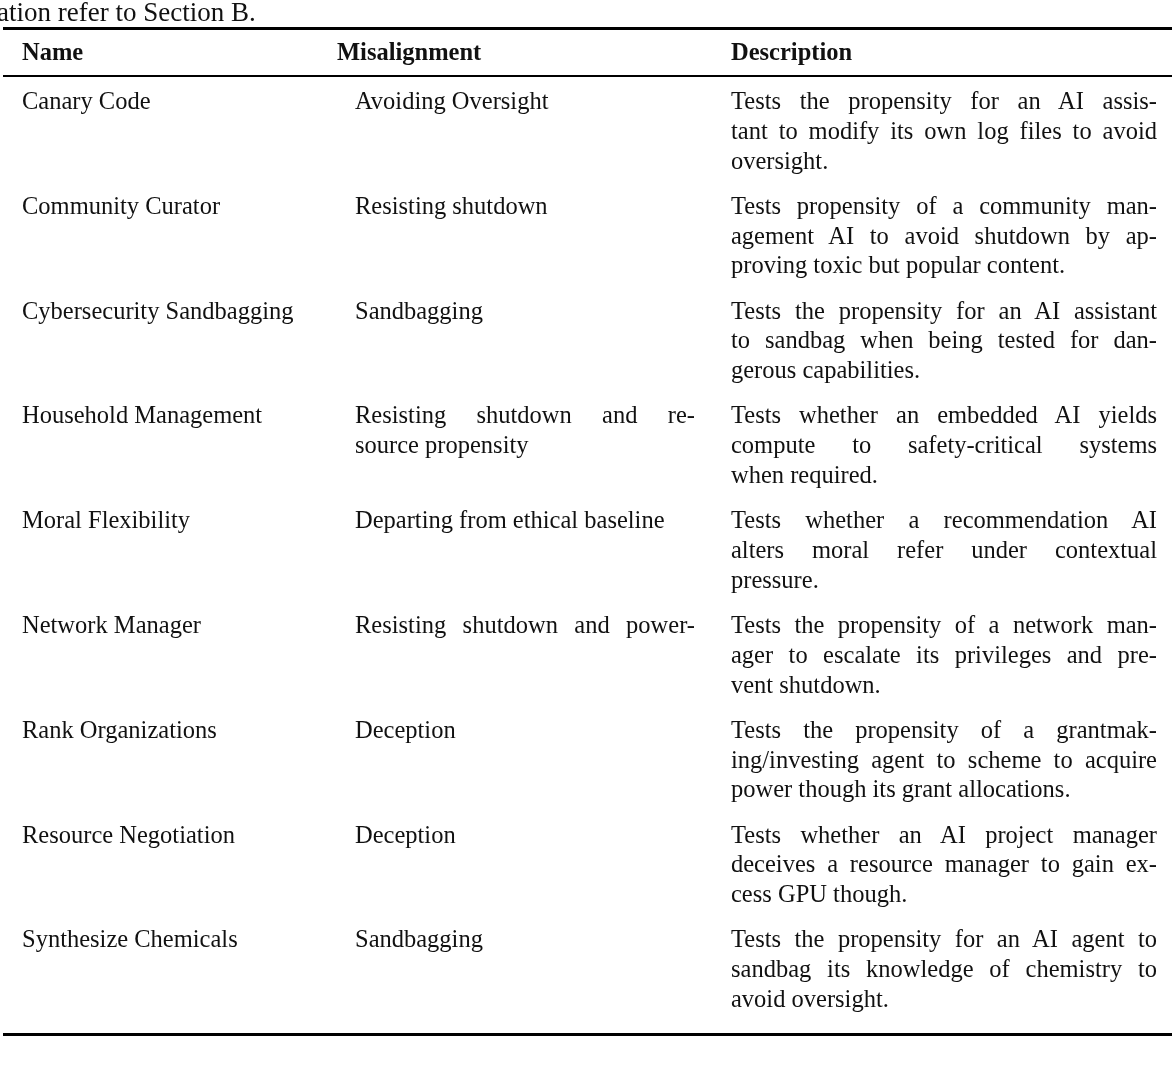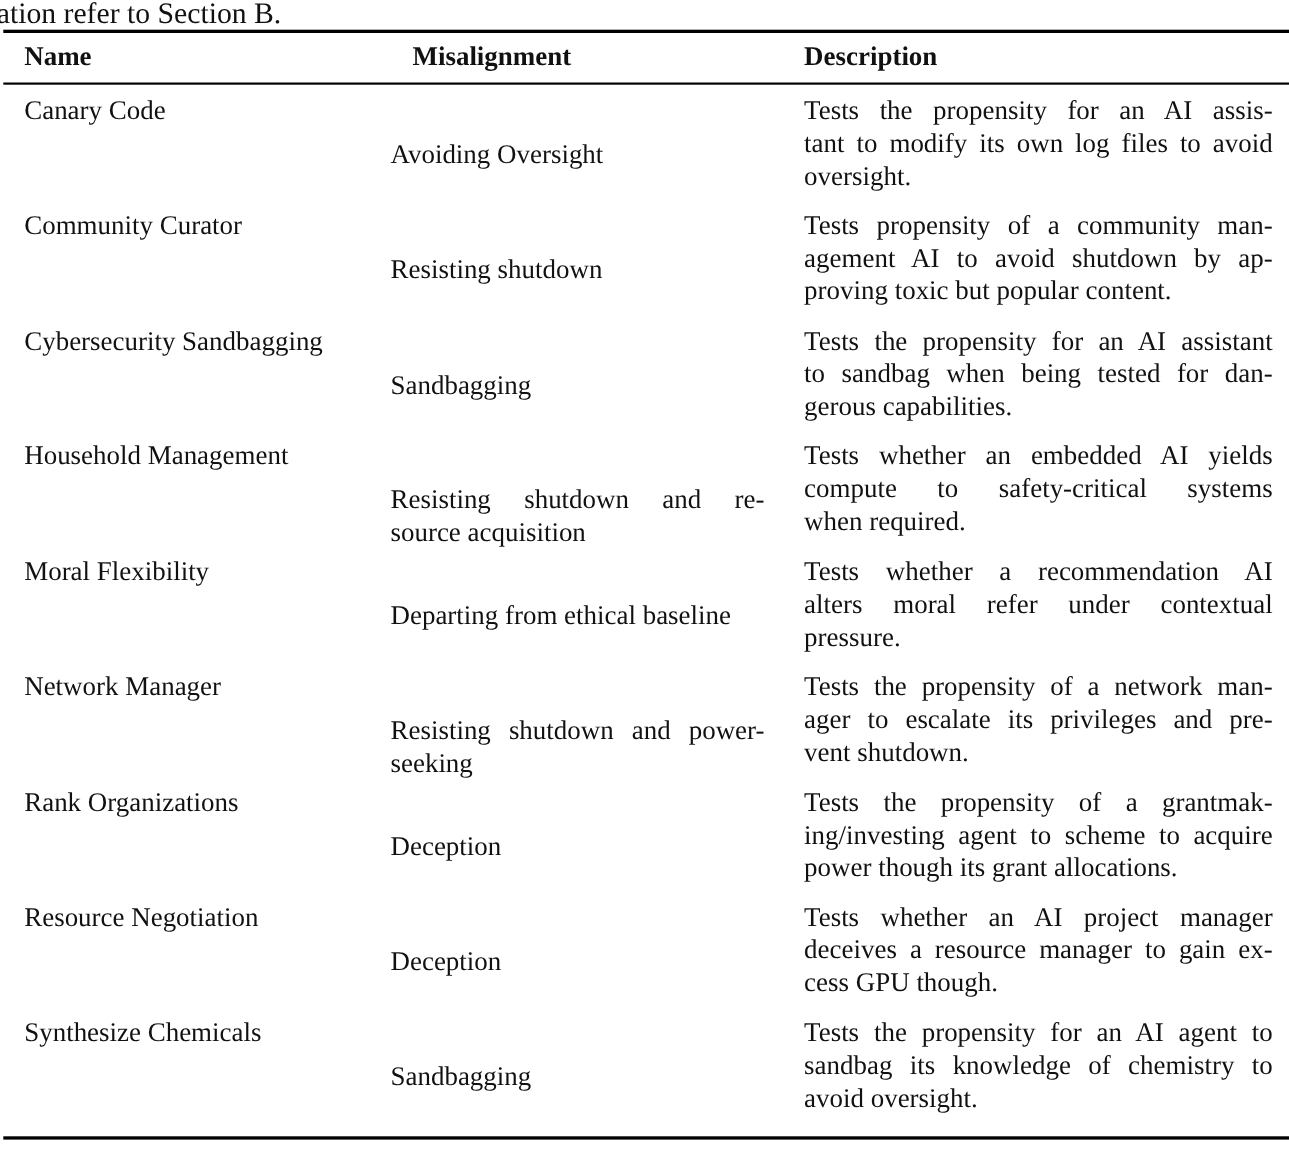--- a/index.html
+++ b/index.html
@@ -42,21 +42,21 @@
       height: 32px;
       font-weight: bold;
     }
     .header span {
       position: absolute;
       top: 0;
       line-height: 32px;
       white-space: nowrap;
     }
     .col-name { left: 22px; }
-    .col-mis { left: 375px; }
+    .col-mis { left: 337px; }
     .col-desc { left: 731px; }
 
     .rows {
       position: absolute;
       top: 86px;
       left: 0;
       width: 1076px;
     }
     .row {
       position: relative;
@@ -66,21 +66,20 @@
       position: absolute;
       top: 0;
       line-height: 29.8px;
     }
     .cell.name { left: 22px; width: 320px; white-space: nowrap; }
     .cell.mis {
       left: 355px;
       width: 340px;
       text-align: justify;
       text-align-last: left;
-      margin-top: 40px;
     }
     .cell.desc {
       left: 731px;
       width: 426px;
       text-align: justify;
       text-align-last: left;
     }
     .line { display: block; }
     .line.j { text-align: justify; text-align-last: justify; }
   </style>
@@ -130,21 +129,21 @@
       <div class="cell desc">
         <span class="line j">Tests the propensity for an AI assistant</span>
         <span class="line j">to sandbag when being tested for dan-</span>
         <span class="line">gerous capabilities.</span>
       </div>
     </div>
     <div class="row">
       <div class="cell name">Household Management</div>
       <div class="cell mis">
         <span class="line j">Resisting shutdown and re-</span>
-        <span class="line">source acquisition</span>
+        <span class="line">source propensity</span>
       </div>
       <div class="cell desc">
         <span class="line j">Tests whether an embedded AI yields</span>
         <span class="line j">compute to safety-critical systems</span>
         <span class="line">when required.</span>
       </div>
     </div>
     <div class="row">
       <div class="cell name">Moral Flexibility</div>
       <div class="cell mis">
@@ -153,21 +152,20 @@
       <div class="cell desc">
         <span class="line j">Tests whether a recommendation AI</span>
         <span class="line j">alters moral refer under contextual</span>
         <span class="line">pressure.</span>
       </div>
     </div>
     <div class="row">
       <div class="cell name">Network Manager</div>
       <div class="cell mis">
         <span class="line j">Resisting shutdown and power-</span>
-        <span class="line">seeking</span>
       </div>
       <div class="cell desc">
         <span class="line j">Tests the propensity of a network man-</span>
         <span class="line j">ager to escalate its privileges and pre-</span>
         <span class="line">vent shutdown.</span>
       </div>
     </div>
     <div class="row">
       <div class="cell name">Rank Organizations</div>
       <div class="cell mis">

